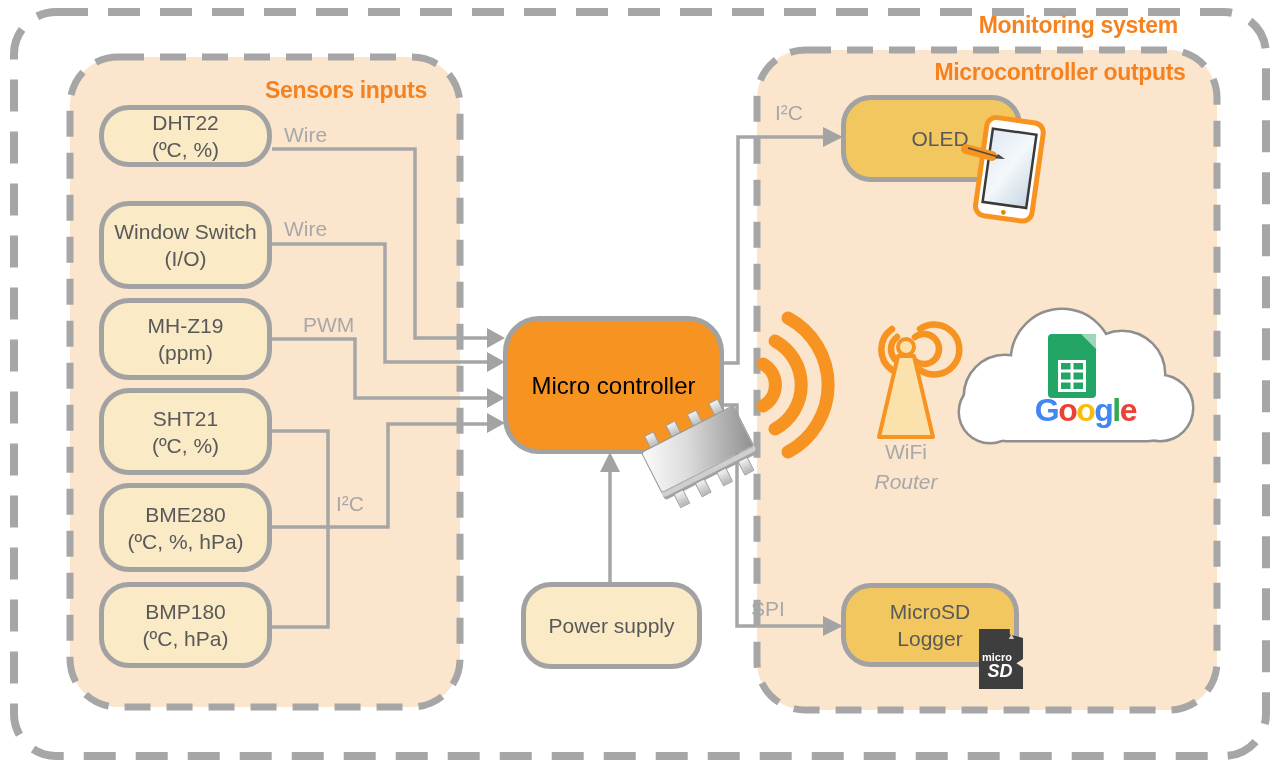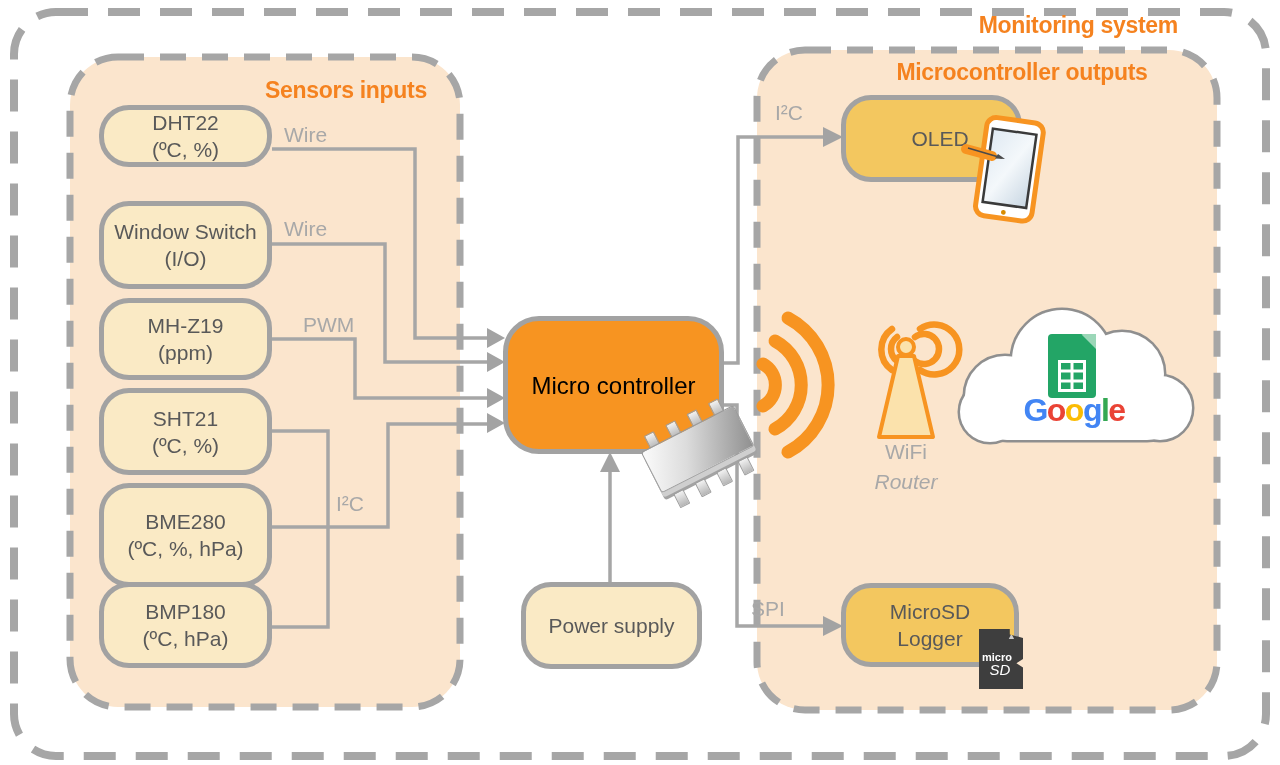--- a/index.html
+++ b/index.html
@@ -49,33 +49,33 @@
   }
   .chip .lt{top:13px;} .chip .lb{top:78px;}
   
   .sheets{position:absolute;left:1048px;top:334px;width:48px;height:64px;z-index:6;
     background:#23A566;border-radius:4px;}
   .sheets .fold{position:absolute;right:0;top:0;width:0;height:0;
     border-left:15px solid transparent;border-top:15px solid #9BD7B8;
     border-top-left-radius:2px;}
   .sheets svg{position:absolute;left:10px;top:26px;}
   .google{
-    position:absolute;left:1012px;top:392px;width:124px;z-index:6;text-align:center;
+    position:absolute;left:1012px;top:392px;width:124px;z-index:6;text-align:right;
     font-size:32px;font-weight:700;letter-spacing:-1.5px;
   }
   
   .sdcard{
     position:absolute;left:979px;top:629px;width:44px;height:60px;z-index:6;
     background:#3E3E3E;
     clip-path:polygon(0 0,70% 0,70% 9%,100% 15%,100% 50%,85% 57%,100% 64%,100% 100%,0 100%);
     color:#ffffff;text-align:center;
   }
   .sdcard .tri{position:absolute;right:7px;top:2px;font-size:9px;color:#cccccc;}
   .sdcard .b1{position:absolute;left:3px;top:22px;width:30px;font-size:11px;font-weight:700;letter-spacing:0;}
-  .sdcard .b2{position:absolute;left:6px;top:32px;width:30px;font-size:15px;font-weight:400;font-style:italic;}
+  .sdcard .b2{position:absolute;left:6px;top:32px;width:30px;font-size:18px;font-weight:700;font-style:italic;}
   .phone{position:absolute;left:952px;top:115px;z-index:6;}
   .routertxt{position:absolute;z-index:3;width:120px;text-align:center;
     color:var(--labelgray);font-size:21px;}
 </style>
 </head>
 <body>
 
 <svg class="bg" width="1280" height="765" viewBox="0 0 1280 765">
 
   <rect x="14" y="12" width="1252" height="744" rx="42" fill="none" stroke="#A6A6A6" stroke-width="8" stroke-dasharray="32 20"></rect>
@@ -137,39 +137,39 @@
       <circle cx="1122" cy="374" r="42"></circle>
       <circle cx="1160" cy="408" r="32"></circle>
       <circle cx="990" cy="412" r="30"></circle>
       <rect x="978" y="382" width="198" height="58" rx="29"></rect>
     </g>
   </g>
 </svg>
 
 <div class="title" style="left:938px;top:12px;width:240px;text-align:right;">Monitoring system</div>
 <div class="title" style="left:221px;top:77px;width:250px;text-align:center;">Sensors inputs</div>
-<div class="title" style="left:872px;top:59px;width:300px;text-align:center;">Microcontroller outputs</div>
+<div class="title" style="left:910px;top:59px;width:300px;text-align:center;">Microcontroller outputs</div>
 
 <div class="node cream" style="left:99px;top:105px;width:173px;height:62px;">
   <span>DHT22</span>
   <span>(ºC, %)</span>
 </div>
 <div class="node cream" style="left:99px;top:201px;width:173px;height:88px;">
   <span>Window Switch</span>
   <span>(I/O)</span>
 </div>
 <div class="node cream" style="left:99px;top:298px;width:173px;height:82px;">
   <span>MH-Z19</span>
   <span>(ppm)</span>
 </div>
 <div class="node cream" style="left:99px;top:388px;width:173px;height:87px;">
   <span>SHT21</span>
   <span>(ºC, %)</span>
 </div>
-<div class="node cream" style="left:99px;top:483px;width:173px;height:104px;">
+<div class="node cream" style="left:99px;top:483px;width:173px;height:89px;">
   <span>BME280</span>
   <span>(ºC, %, hPa)</span>
 </div>
 <div class="node cream" style="left:99px;top:582px;width:173px;height:86px;">
   <span>BMP180</span>
   <span>(ºC, hPa)</span>
 </div>
 
 <div class="node orange" style="left:503px;top:316px;width:221px;height:138px;">
   <span>Micro controller</span>

